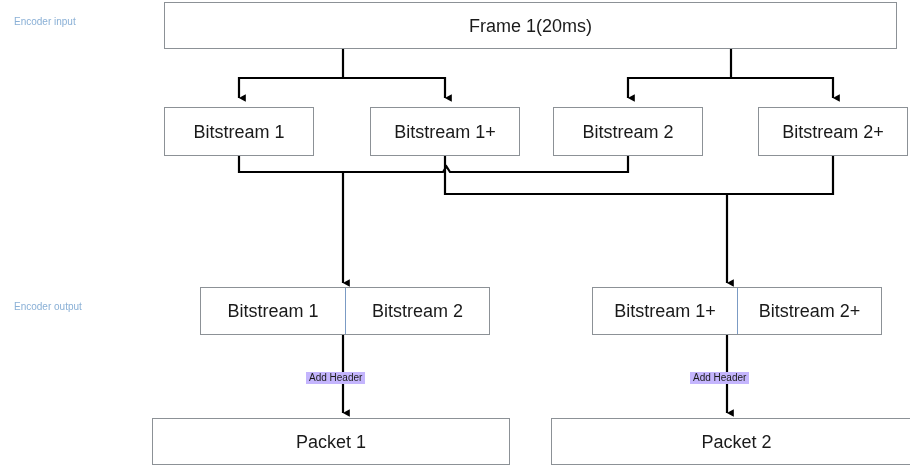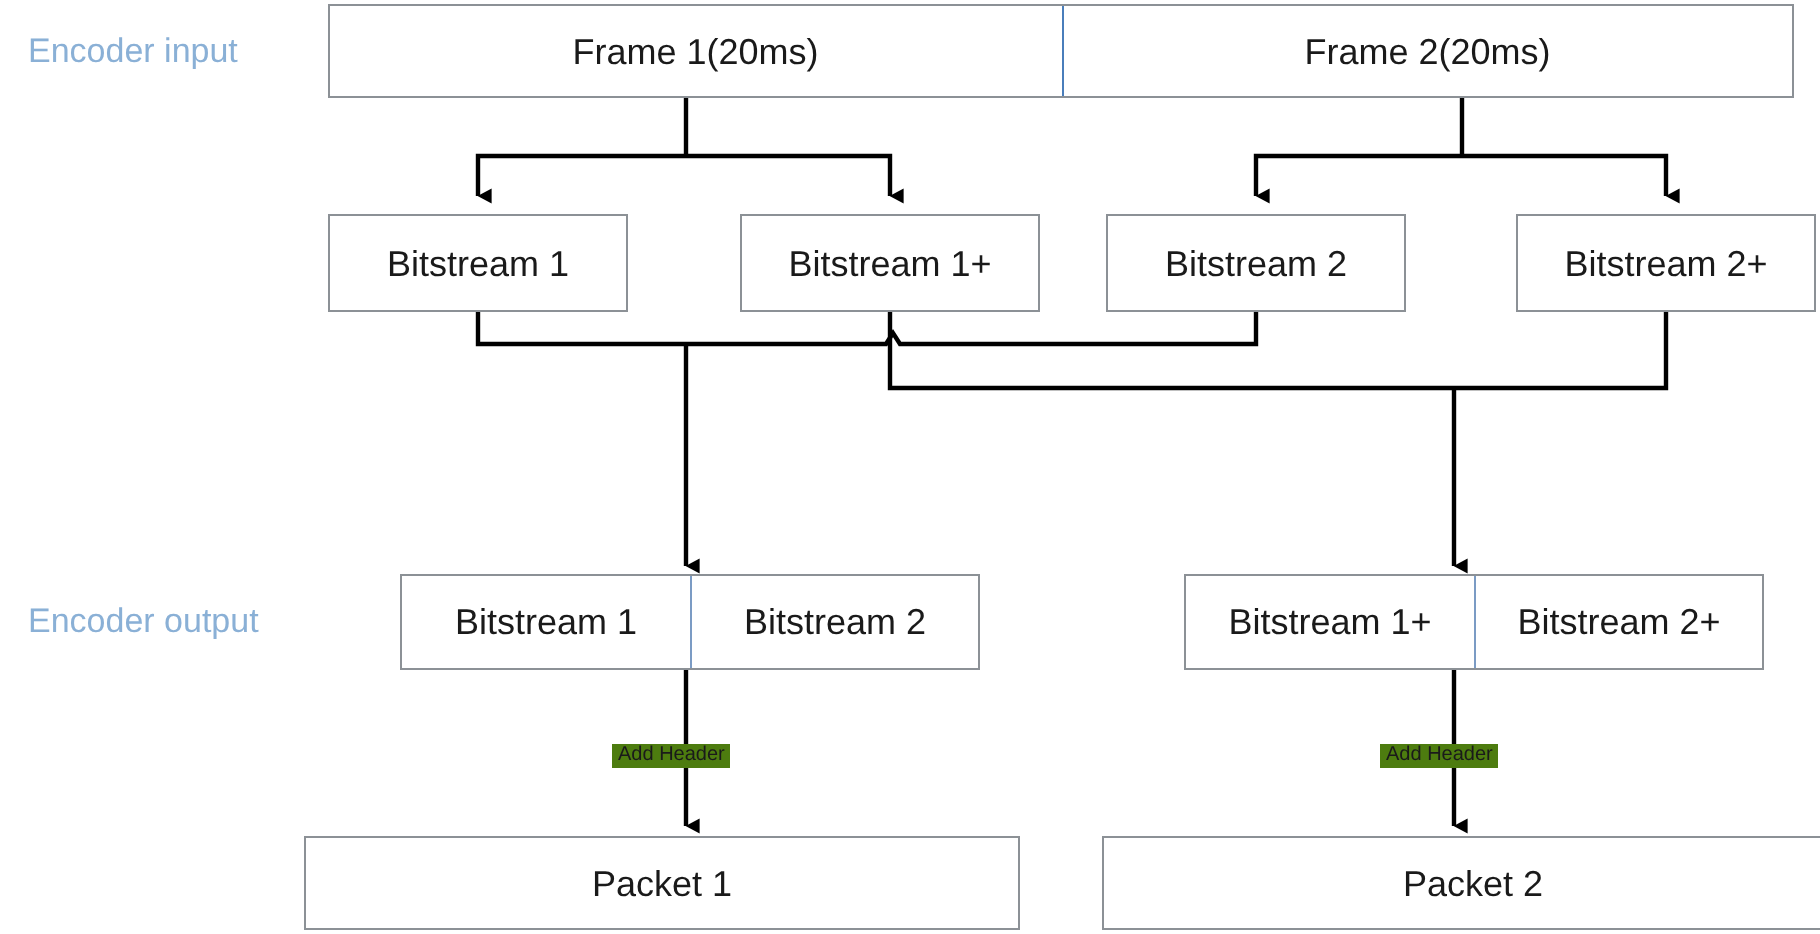--- a/index.html
+++ b/index.html
@@ -54,32 +54,32 @@
   }
   .half + .half {
     border-left: 1px solid #7b9bc4;
   }
   .frame-half + .frame-half {
     border-left: 1px solid #4a7ebb;
   }
   .stage-label {
     position: absolute;
     color: #8ab0d6;
-    font-size: 17px;
+    font-size: 10px;
     line-height: 1;
     white-space: nowrap;
     z-index: 3;
   }
   .edge-label {
     position: absolute;
     color: #1a1a1a;
     font-size: 10px;
     line-height: 1;
     white-space: nowrap;
-    background: #4d7c0f;
+    background: #c4b5fd;
     padding: 1px 3px;
     z-index: 4;
   }
 </style>
 </head>
 <body>
 
 <div id="stage">
 
   <svg id="wires" viewBox="0 0 910 467" width="910" height="467" xmlns="http://www.w3.org/2000/svg">
@@ -115,23 +115,20 @@
     </g>
   </svg>
 
   <div class="stage-label" style="left:14px; top:17px;">Encoder input</div>
 
   <div class="stage-label" style="left:14px; top:302px;">Encoder output</div>
 
   <div class="node split" style="left:164px; top:2px; width:1135px; max-width:733px; height:47px;">
     <div class="half frame-half">
       <span>Frame 1(20ms)</span>
-    </div>
-    <div class="half frame-half">
-      <span>Frame 2(20ms)</span>
     </div>
   </div>
 
   <div class="node" style="left:164px; top:107px; width:150px; height:49px;">
     <span>Bitstream 1</span>
   </div>
 
   <div class="node" style="left:370px; top:107px; width:150px; height:49px;">
     <span>Bitstream 1+</span>
   </div>

